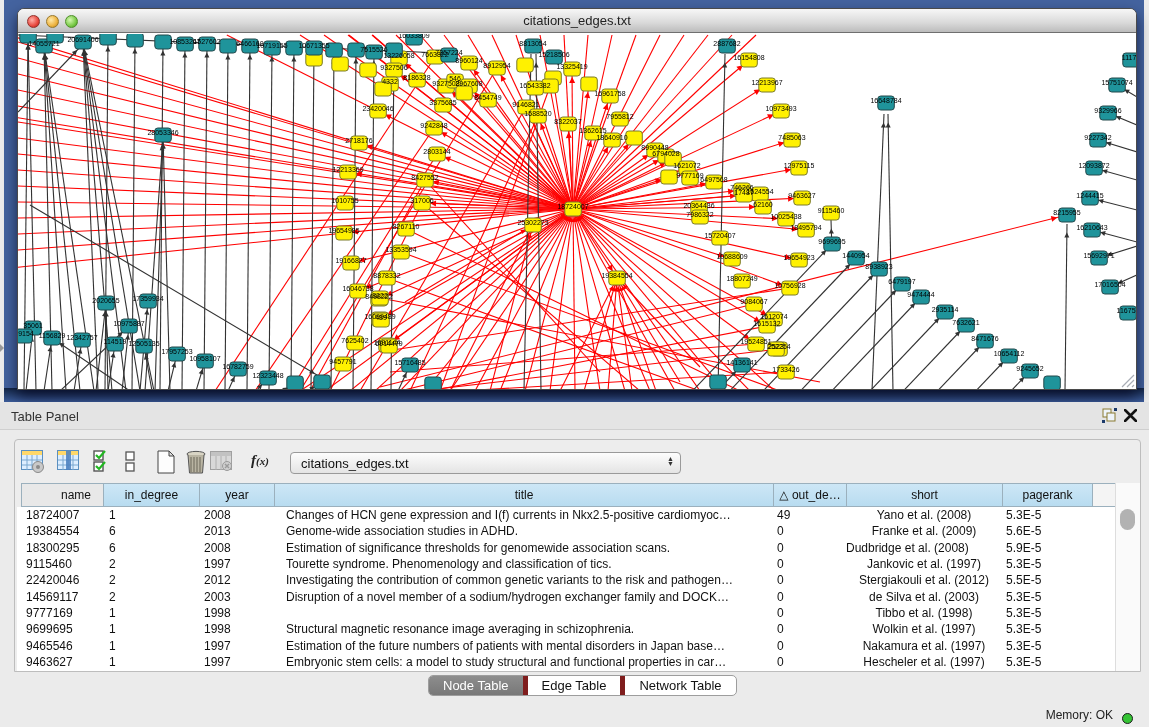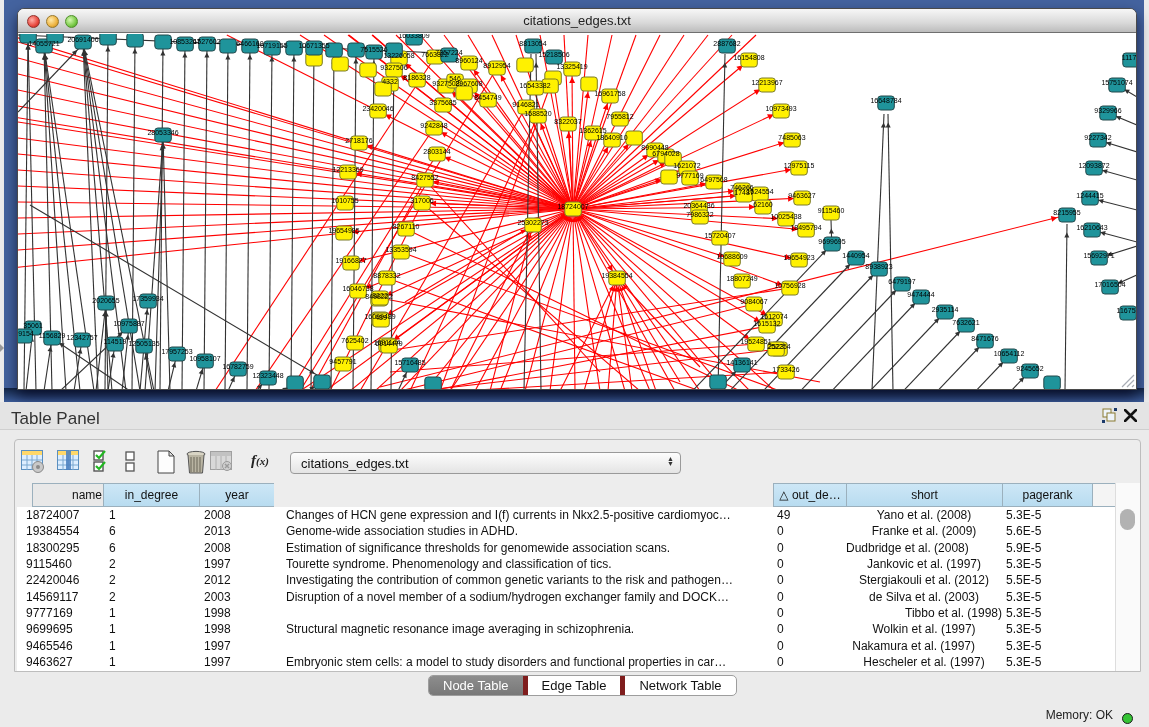--- a/index.html
+++ b/index.html
@@ -4,21 +4,21 @@
 body{width:1149px;height:727px;font-family:"Liberation Sans",sans-serif;background:#ececec;overflow:hidden;position:relative}
 #desktop{position:absolute;left:4px;top:0;width:1140px;height:402px;background:#44639f}
 #win{position:absolute;left:17px;top:8px;width:1120px;height:382px;border:1px solid #4a4a4a;border-radius:7px 7px 0 0;box-shadow:0 7px 14px rgba(0,0,25,.65);background:#fff}
 #titlebar{position:absolute;left:0;top:0;width:100%;height:24px;border-radius:6px 6px 0 0;background:linear-gradient(#f7f7f7,#d9d9d9 60%,#bcbcbc);border-bottom:1px solid #6f6f6f}
 #titlebar .t{position:absolute;width:100%;text-align:center;top:4px;font-size:13px;color:#222}
 .light{position:absolute;top:6px;width:13px;height:13px;border-radius:50%}
 #canvas{position:absolute;left:0;top:25px;width:1118px;height:355px;background:#fff;overflow:hidden}
 #grip{position:absolute;right:1px;bottom:1px;width:16px;height:16px}
 #tpanel{position:absolute;left:0;top:402px;width:1149px;height:325px;background:#ebebeb}
 #tphead{position:absolute;left:0;top:0;width:100%;height:28px;background:#e4e4e4;border-bottom:1px solid #cfcfcf}
-#tphead .t{position:absolute;left:11px;top:7px;font-size:17px;color:#333}
+#tphead .t{position:absolute;left:11px;top:7px;font-size:13px;color:#333}
 #tbox{position:absolute;left:14px;top:37px;width:1127px;height:233px;background:#ededed;border:1px solid #bdbdbd;border-radius:4px 4px 0 0}
 .thdr{position:absolute;top:43px;height:24px;background:linear-gradient(#cde7f6,#b8dcf0);border:1px solid #9bb0bd;border-right:none;font-size:12px;color:#111;text-align:center;line-height:23px;overflow:hidden}
 .trow{position:absolute;left:2px;height:16px;width:1098px;font-size:12px;color:#111;background:#fff}
 .trow span{position:absolute;top:1px;white-space:nowrap;overflow:hidden}
 #tabs{position:absolute;left:428px;top:273px;height:21px;border:1px solid #9d9d9d;border-radius:5px;background:#fff;font-size:13px;overflow:hidden}
 .tab{float:left;height:19px;line-height:19px;padding:0 14px;color:#111}
 .tab.sel{background:linear-gradient(#8d8d8d,#787878);color:#fff}
 .tab+.tab{border-left:5px solid #7f1d1d}
 #mem{position:absolute;right:36px;bottom:5px;font-size:12px;color:#222}
 #memdot{position:absolute;right:16px;bottom:3px;width:11px;height:11px;border-radius:50%;background:#35c435;border:1px solid #1c1c1c}
@@ -778,23 +778,24 @@
         <path d="M15 14 L19 18 M19 14 L15 18" stroke="#9a9a9a" stroke-width="1.4"></path>
       </svg>
       <div style="position:absolute;left:236px;top:12px;font-size:15px;font-family:'Liberation Serif',serif;font-style:italic;font-weight:bold;color:#222">f<span style="font-size:11px">(x)</span></div>
       <div id="combo">
         <span class="ct">citations_edges.txt</span>
         <div class="ar">
           <div style="margin-bottom:-3px">▲</div>
           <div>▼</div>
         </div>
       </div>
-    <div class="thdr" style="left:17px;width:109px;background:#e8e8e8">name</div>
+    <div class="thdr" style="left:6px;width:109px;background:#e8e8e8">name</div>
       <div class="thdr" style="left:88px;width:96px">in_degree</div>
       <div class="thdr" style="left:184px;width:75px">year</div>
+      <div class="thdr" style="left:259px;width:499px">title</div>
       <div class="thdr" style="left:758px;width:73px">△ out_de…</div>
       <div class="thdr" style="left:831px;width:156px">short</div>
       <div class="thdr" style="left:987px;width:90px">pagerank</div>
       <div class="thdr" style="left:1077px;width:25px;background:#f4f4f4"></div>
     <div style="position:absolute;left:2px;top:67px;width:1098px;height:164px;background:#fff"></div>
       <div class="trow" style="top:67.0px">
         <span style="left:9px">18724007</span>
         <span style="left:92px">1</span>
         <span style="left:187px">2008</span>
         <span style="left:269px;width:482px;overflow:hidden">Changes of HCN gene expression and I(f) currents in Nkx2.5-positive cardiomyoc…</span>
@@ -845,45 +846,46 @@
         <span style="left:269px;width:482px;overflow:hidden">Disruption of a novel member of a sodium/hydrogen exchanger family and DOCK…</span>
         <span style="left:760px">0</span>
         <span style="left:829px;width:156px;text-align:center">de Silva et al. (2003)</span>
         <span style="left:989px">5.3E-5</span>
       </div>
       <div class="trow" style="top:165.0px">
         <span style="left:9px">9777169</span>
         <span style="left:92px">1</span>
         <span style="left:187px">1998</span>
         <span style="left:760px">0</span>
-        <span style="left:829px;width:156px;text-align:right">Tibbo et al. (1998)</span>
+        <span style="left:829px;width:156px;text-align:center">Tibbo et al. (1998)</span>
         <span style="left:989px">5.3E-5</span>
       </div>
       <div class="trow" style="top:181.3px">
         <span style="left:9px">9699695</span>
         <span style="left:92px">1</span>
         <span style="left:187px">1998</span>
         <span style="left:269px;width:482px;overflow:hidden">Structural magnetic resonance image averaging in schizophrenia.</span>
         <span style="left:760px">0</span>
         <span style="left:829px;width:156px;text-align:center">Wolkin et al. (1997)</span>
         <span style="left:989px">5.3E-5</span>
       </div>
       <div class="trow" style="top:197.6px">
         <span style="left:9px">9465546</span>
         <span style="left:92px">1</span>
         <span style="left:187px">1997</span>
+        <span style="left:269px;width:482px;overflow:hidden">Estimation of the future numbers of patients with mental disorders in Japan base…</span>
         <span style="left:760px">0</span>
-        <span style="left:802px;width:156px;text-align:right">Nakamura et al. (1997)</span>
+        <span style="left:829px;width:156px;text-align:center">Nakamura et al. (1997)</span>
         <span style="left:989px">5.3E-5</span>
       </div>
       <div class="trow" style="top:214.0px">
         <span style="left:9px">9463627</span>
         <span style="left:92px">1</span>
         <span style="left:187px">1997</span>
-        <span style="left:269px;width:482px;overflow:hidden">Embryonic stem cells: a model to study disorders and functional properties in car…</span>
+        <span style="left:269px;width:482px;overflow:hidden">Embryonic stem cells: a model to study structural and functional properties in car…</span>
         <span style="left:760px">0</span>
         <span style="left:829px;width:156px;text-align:center">Hescheler et al. (1997)</span>
         <span style="left:989px">5.3E-5</span>
       </div>
     <div style="position:absolute;left:1100px;top:43px;width:25px;height:188px;background:#fafafa;border-left:1px solid #ddd">
       <div style="position:absolute;left:4px;top:26px;width:15px;height:21px;border-radius:8px;background:#b2b2b2"></div>
     </div>
   </div>
   <div id="tabs">
       <div class="tab sel">Node Table</div>

